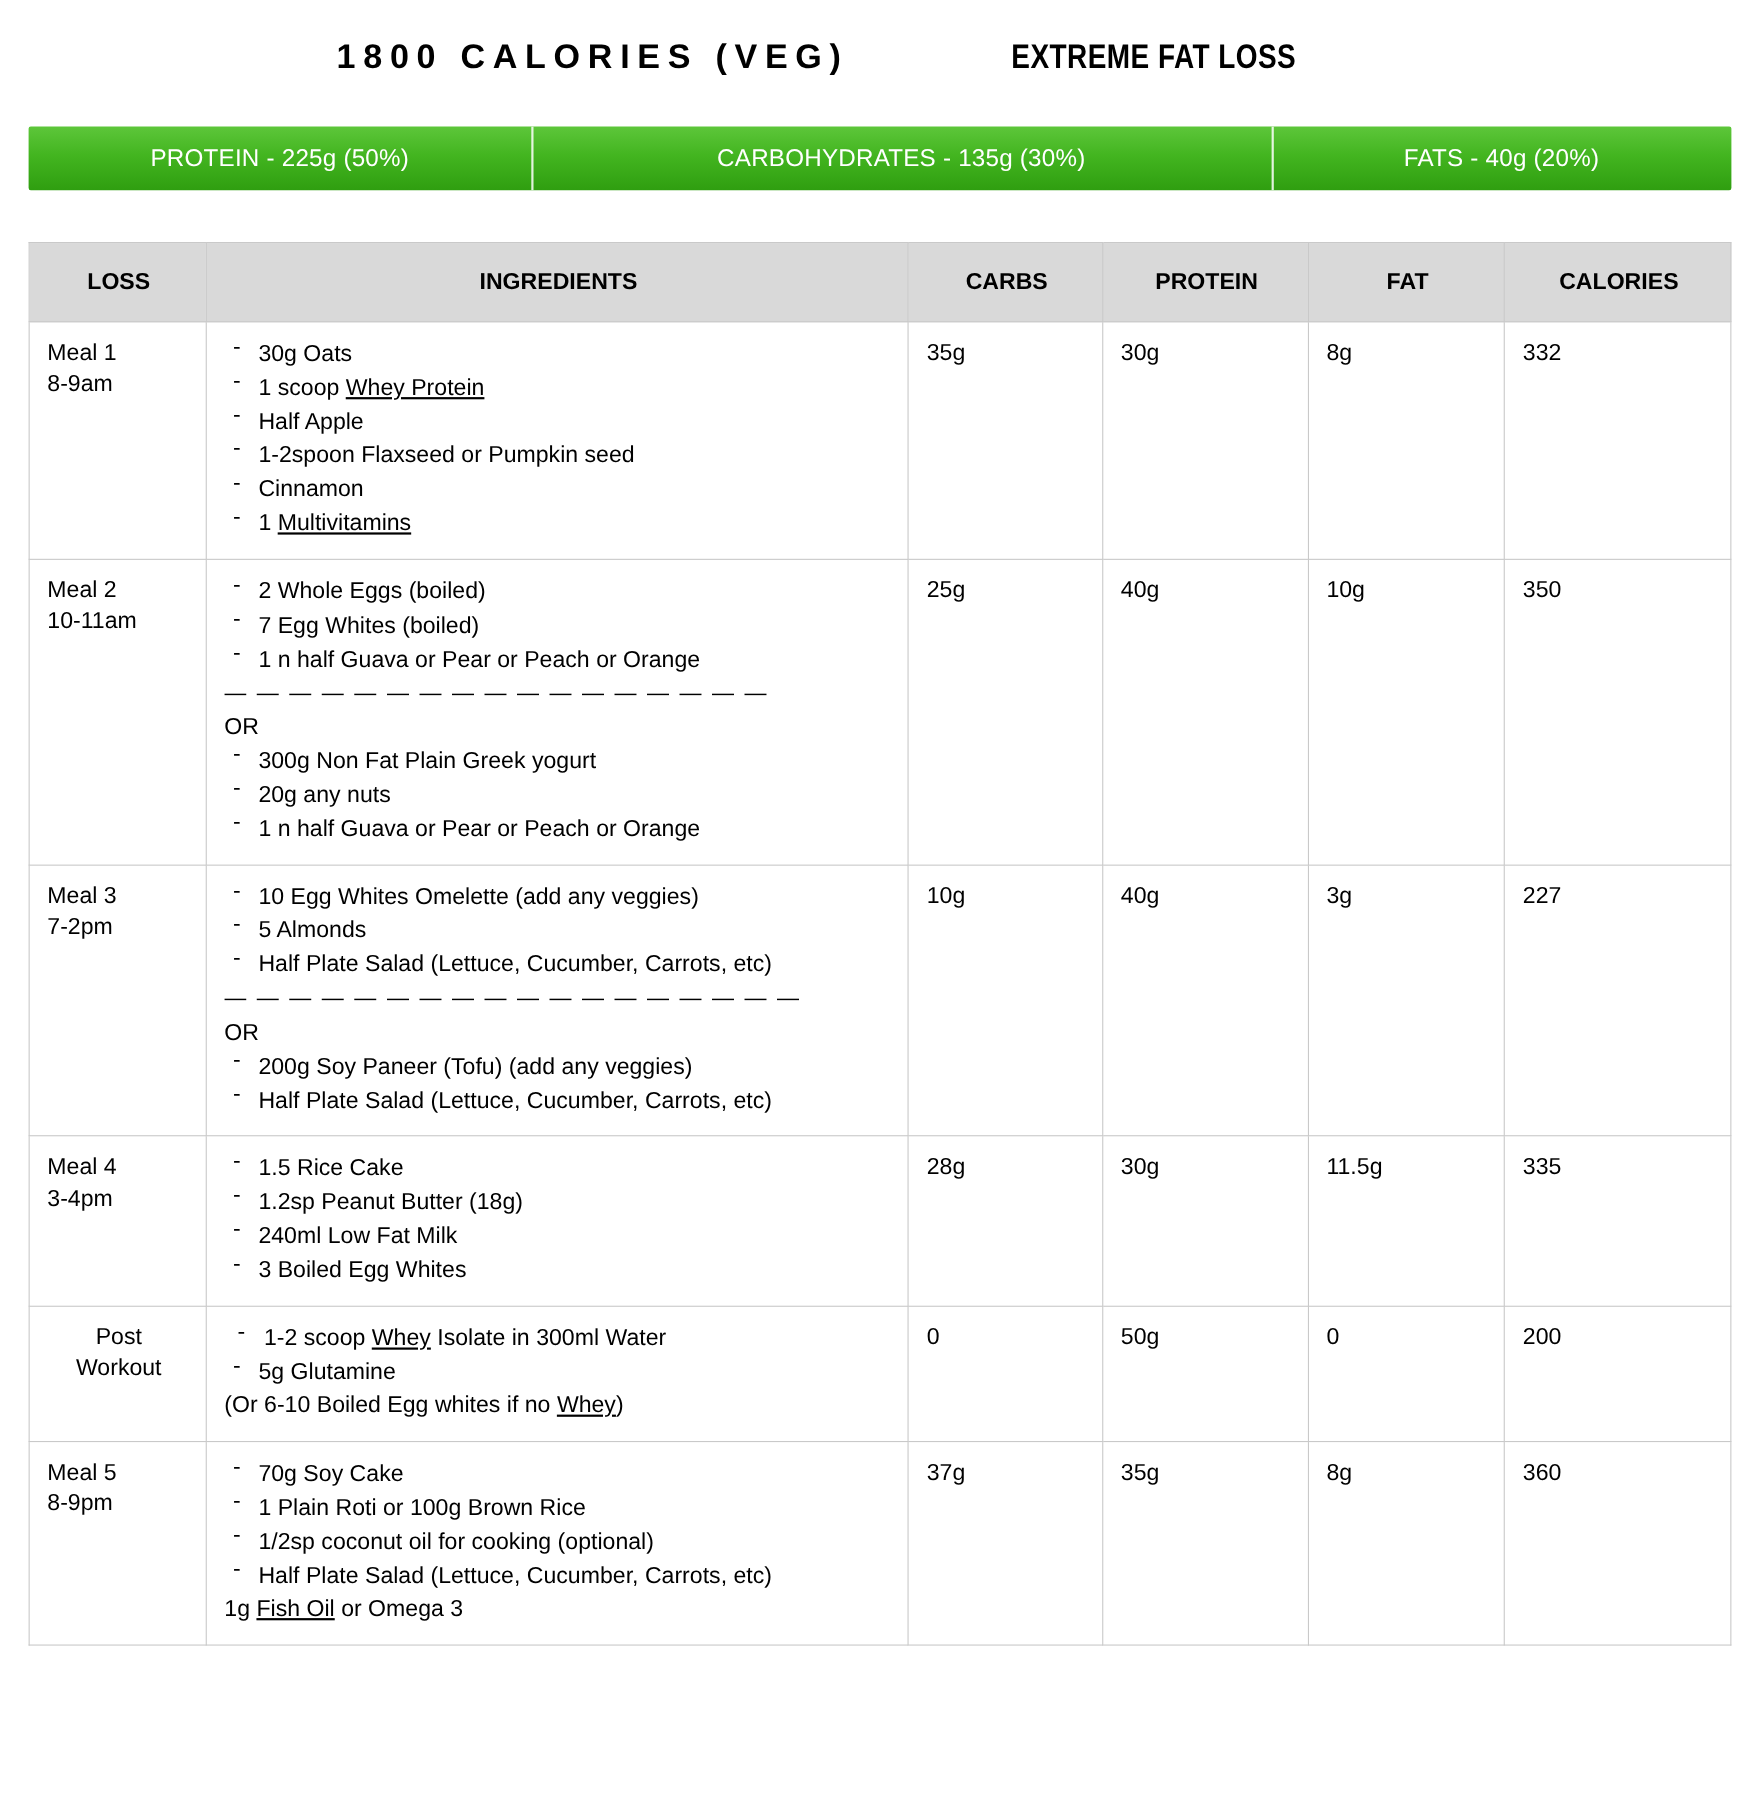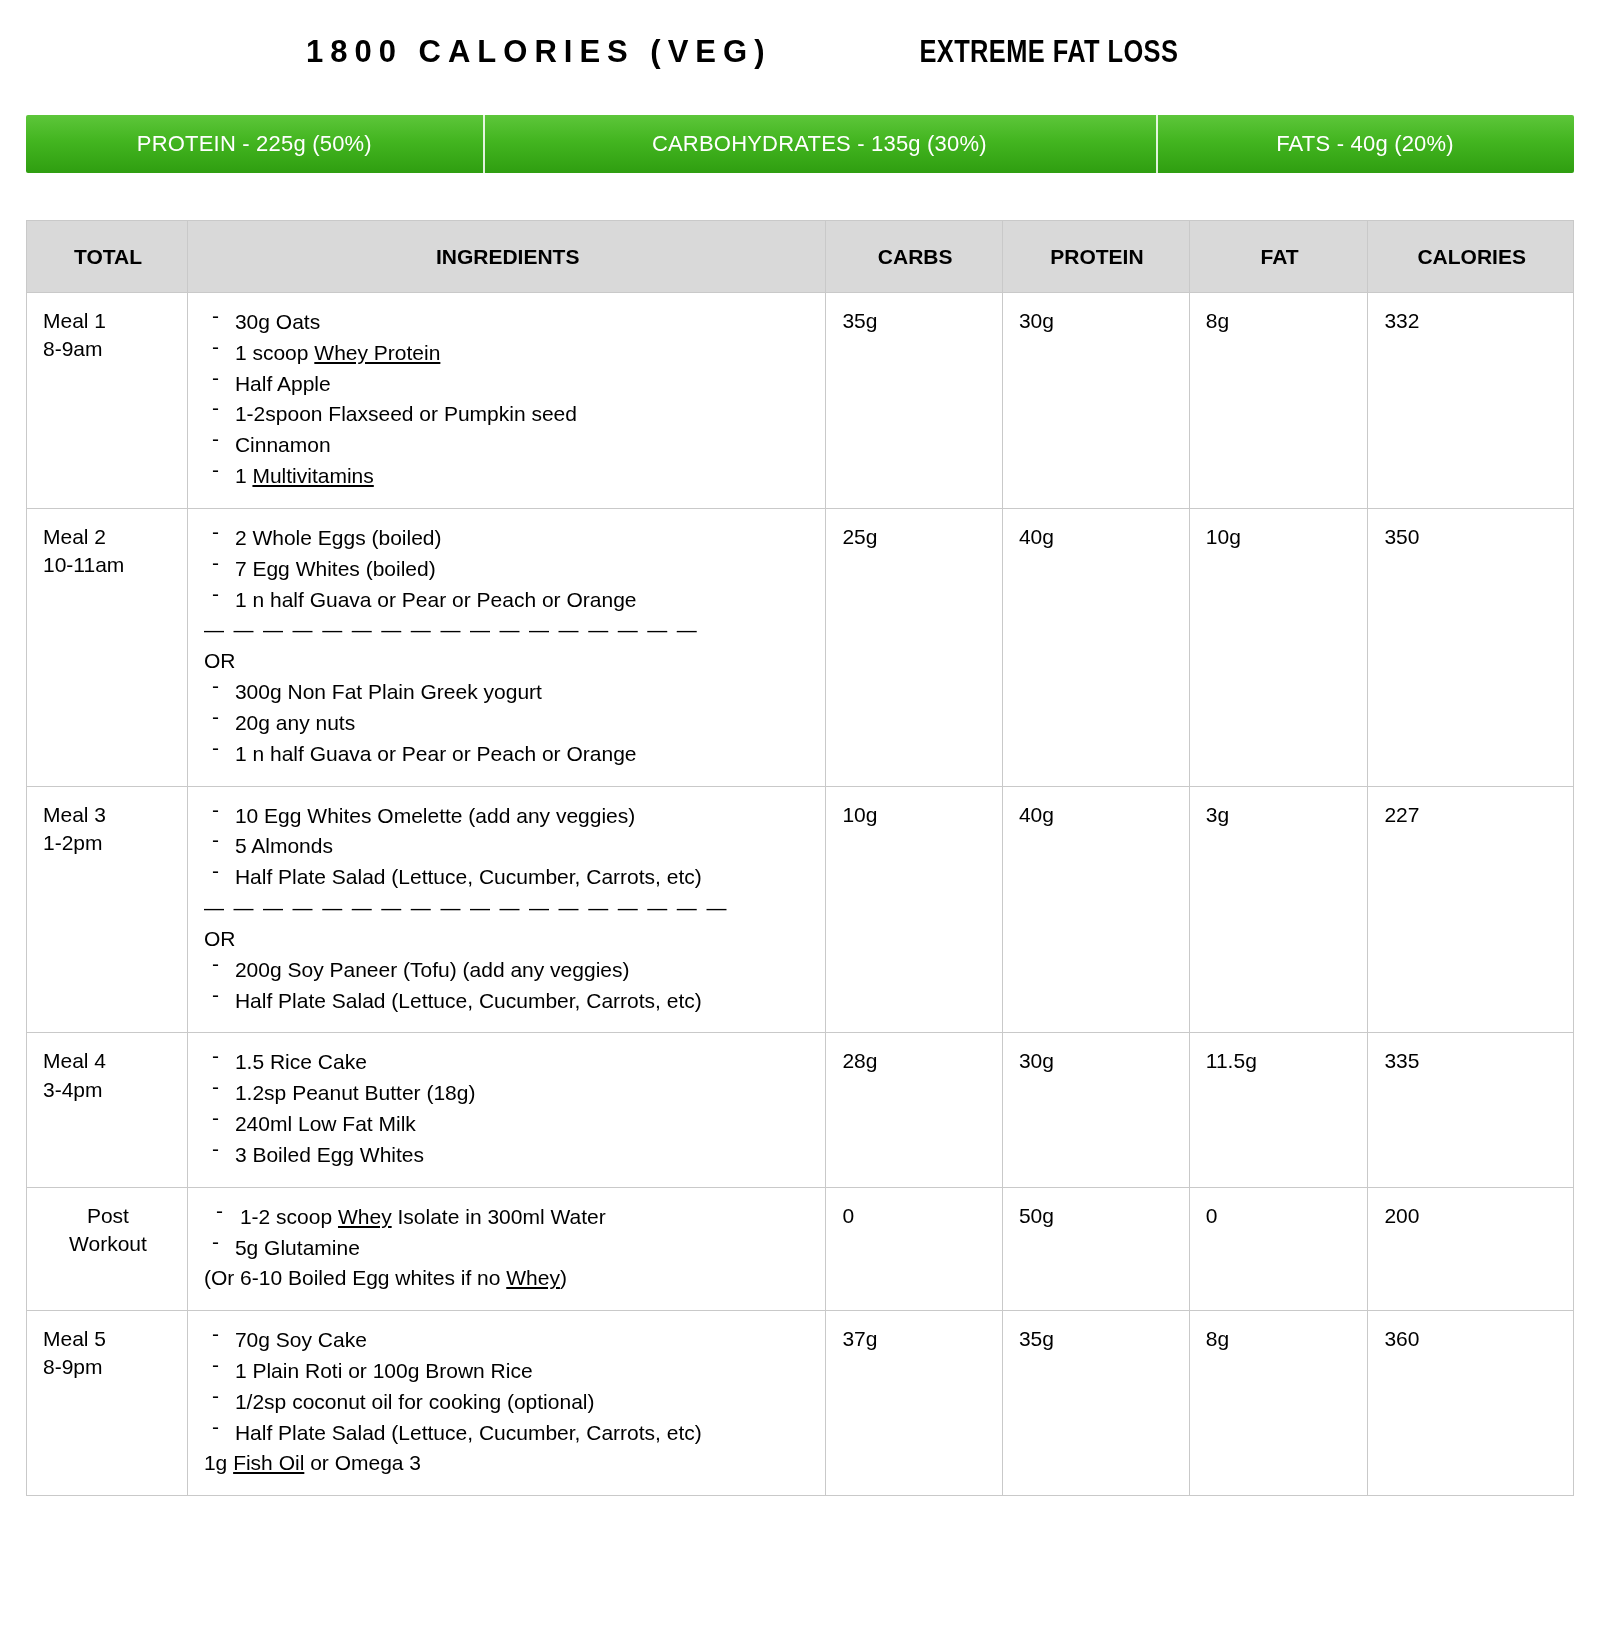--- a/index.html
+++ b/index.html
@@ -176,21 +176,21 @@
     <colgroup>
       <col class="c-time">
         <col class="c-ing">
         <col class="c-carbs">
         <col class="c-prot">
         <col class="c-fat">
         <col class="c-cal">
     </colgroup>
     <thead>
       <tr>
-        <th>TOTAL</th>
+        <th>LOSS</th>
         <th>INGREDIENTS</th>
         <th>CARBS</th>
         <th>PROTEIN</th>
         <th>FAT</th>
         <th>CALORIES</th>
       </tr>
     </thead>
     <tbody id="plan-body">
         <tr>
           <td class="time-cell">Meal 1
@@ -225,21 +225,21 @@
               <li>1 n half Guava or Pear or Peach or Orange</li>
             </ul>
           </td>
           <td class="num-cell">25g</td>
           <td class="num-cell">40g</td>
           <td class="num-cell">10g</td>
           <td class="num-cell">350</td>
         </tr>
         <tr>
           <td class="time-cell">Meal 3
-1-2pm</td>
+7-2pm</td>
           <td>
             <ul class="ing">
               <li>10 Egg Whites Omelette (add any veggies)</li>
               <li>5 Almonds</li>
               <li>Half Plate Salad (Lettuce, Cucumber, Carrots, etc)</li>
               <li class="divider">— — — — — — — — — — — — — — — — — —</li>
               <li class="noBullet">OR</li>
               <li>200g Soy Paneer (Tofu) (add any veggies)</li>
               <li>Half Plate Salad (Lettuce, Cucumber, Carrots, etc)</li>
             </ul>

